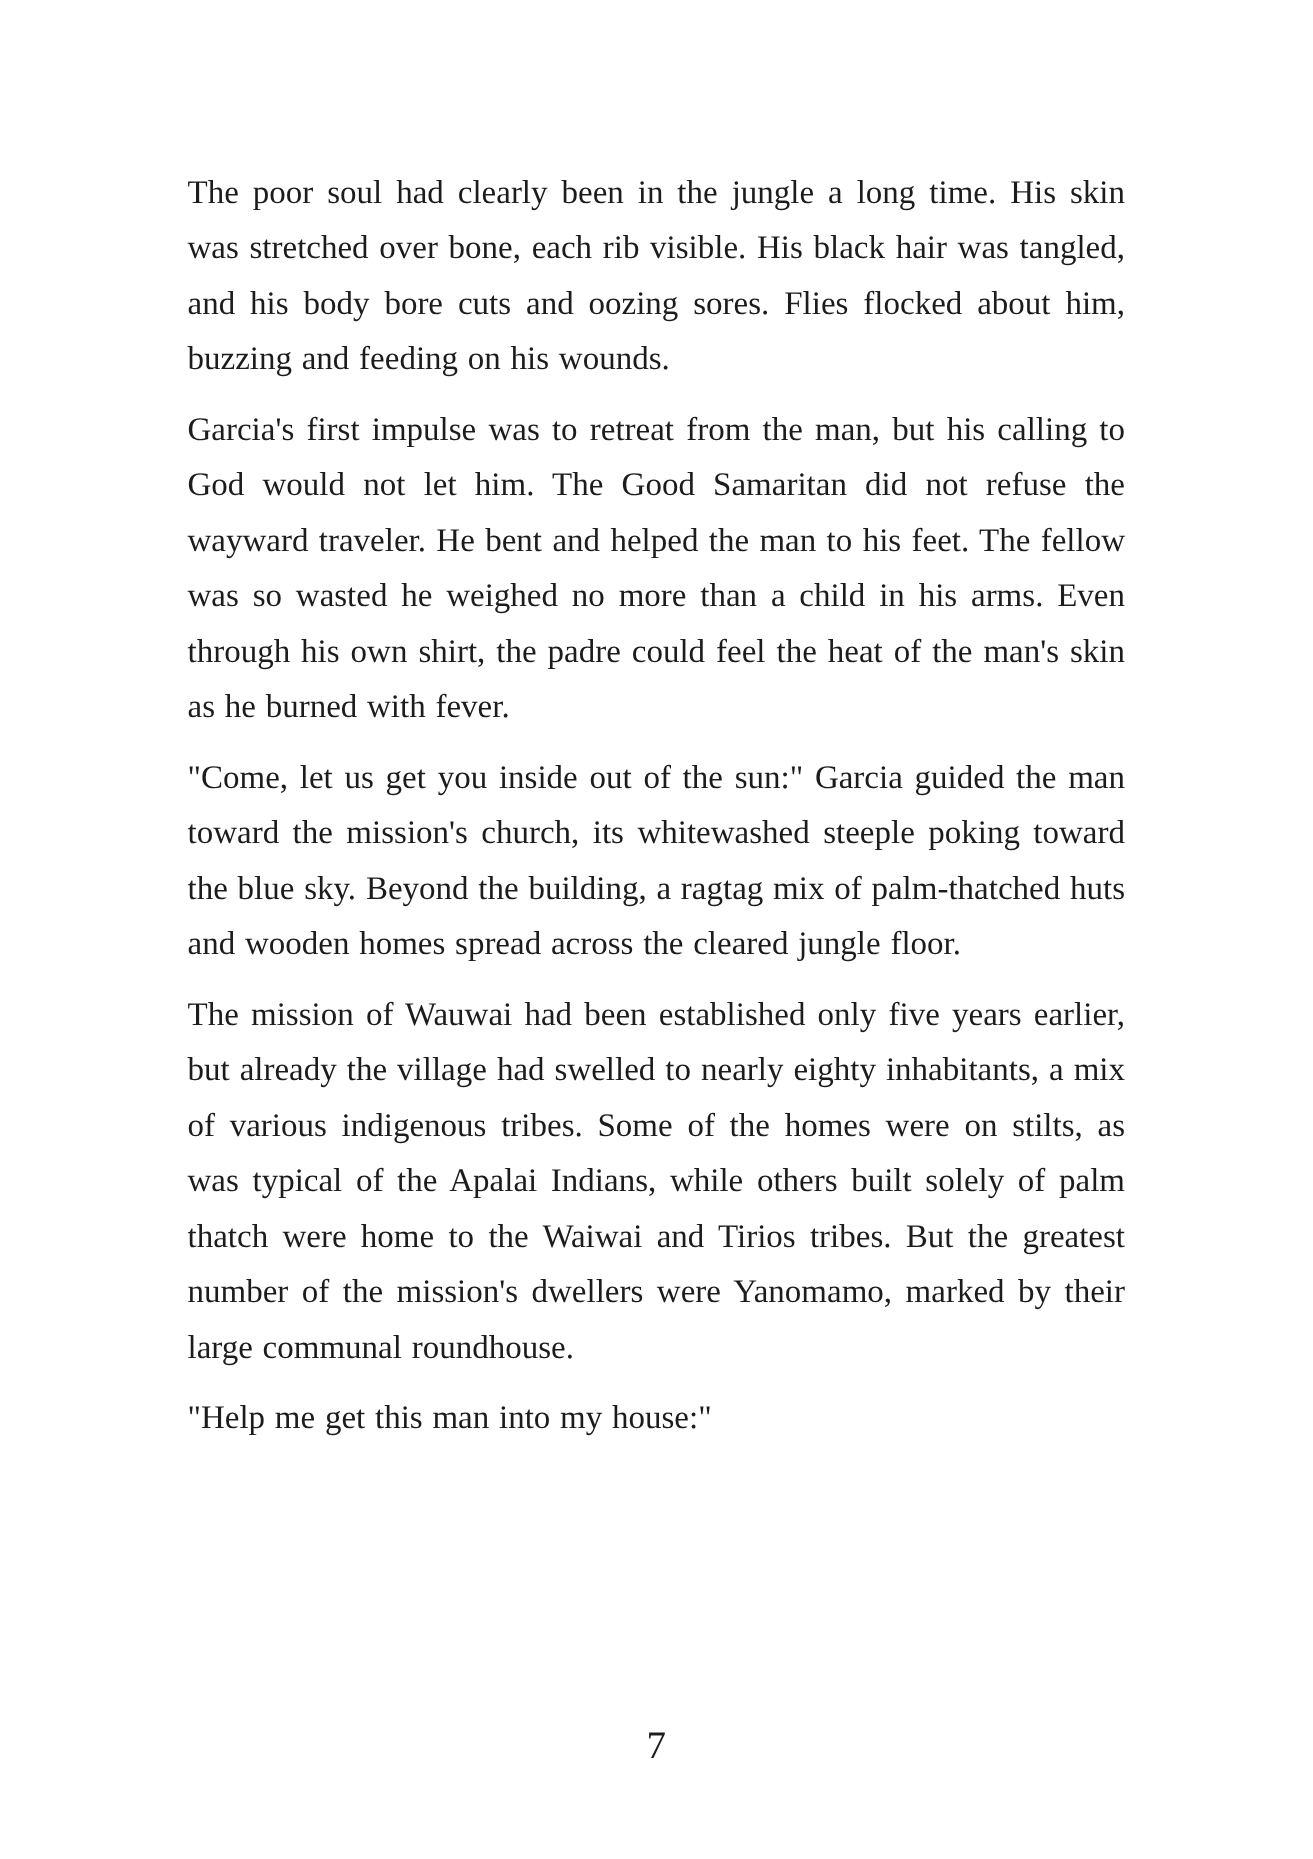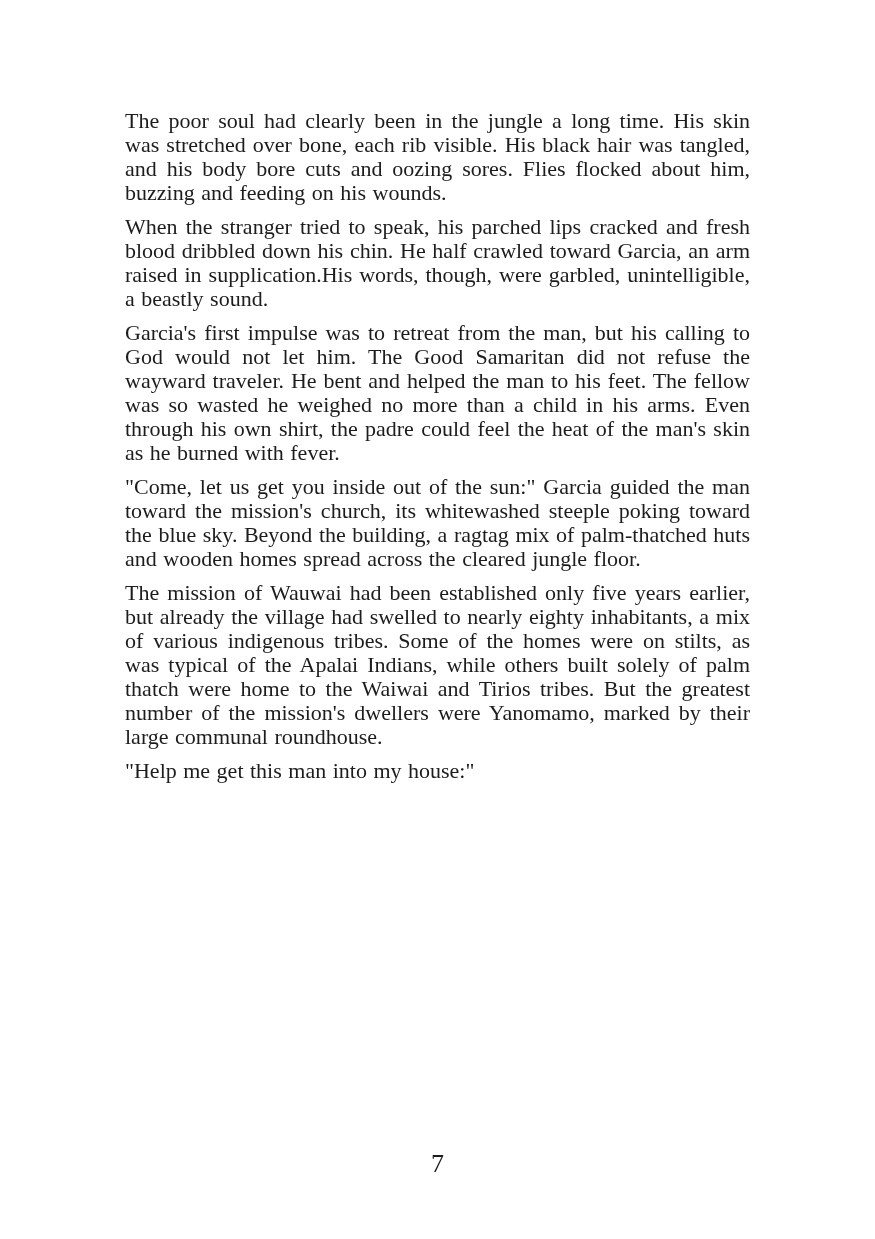--- a/index.html
+++ b/index.html
@@ -18,21 +18,21 @@
   }
   .text-block {
     position: absolute;
     left: 125px;
     top: 109px;
     width: 625px;
   }
   .text-block p {
     margin: 0 0 10px 0;
     font-size: 22px;
-    line-height: 24px;
+    line-height: 37px;
     text-align: justify;
     text-justify: inter-word;
     word-spacing: 1px;
     color: #1c1c1c;
   }
   .page-number {
     position: absolute;
     left: 0;
     top: 1148px;
     width: 875px;
@@ -41,20 +41,19 @@
     line-height: 32px;
     color: #1c1c1c;
   }
 </style>
 </head>
 <body>
 
 <div class="page">
   <div class="text-block">
     <p>The poor soul had clearly been in the jungle a long time. His skin was stretched over bone, each rib visible. His black hair was tangled, and his body bore cuts and oozing sores. Flies flocked about him, buzzing and feeding on his wounds.</p>
-    <p>When the stranger tried to speak, his parched lips cracked and fresh blood dribbled down his chin. He half crawled toward Garcia, an arm raised in supplication.His words, though, were garbled, unintelligible, a beastly sound.</p>
     <p>Garcia's first impulse was to retreat from the man, but his calling to God would not let him. The Good Samaritan did not refuse the wayward traveler. He bent and helped the man to his feet. The fellow was so wasted he weighed no more than a child in his arms. Even through his own shirt, the padre could feel the heat of the man's skin as he burned with fever.</p>
     <p>"Come, let us get you inside out of the sun:" Garcia guided the man toward the mission's church, its whitewashed steeple poking toward the blue sky. Beyond the building, a ragtag mix of palm-thatched huts and wooden homes spread across the cleared jungle floor.</p>
     <p>The mission of Wauwai had been established only five years earlier, but already the village had swelled to nearly eighty inhabitants, a mix of various indigenous tribes. Some of the homes were on stilts, as was typical of the Apalai Indians, while others built solely of palm thatch were home to the Waiwai and Tirios tribes. But the greatest number of the mission's dwellers were Yanomamo, marked by their large communal roundhouse.</p>
     <p>"Help me get this man into my house:"</p>
   </div>
   <div class="page-number">7</div>
 </div>
 
 </body></html>

